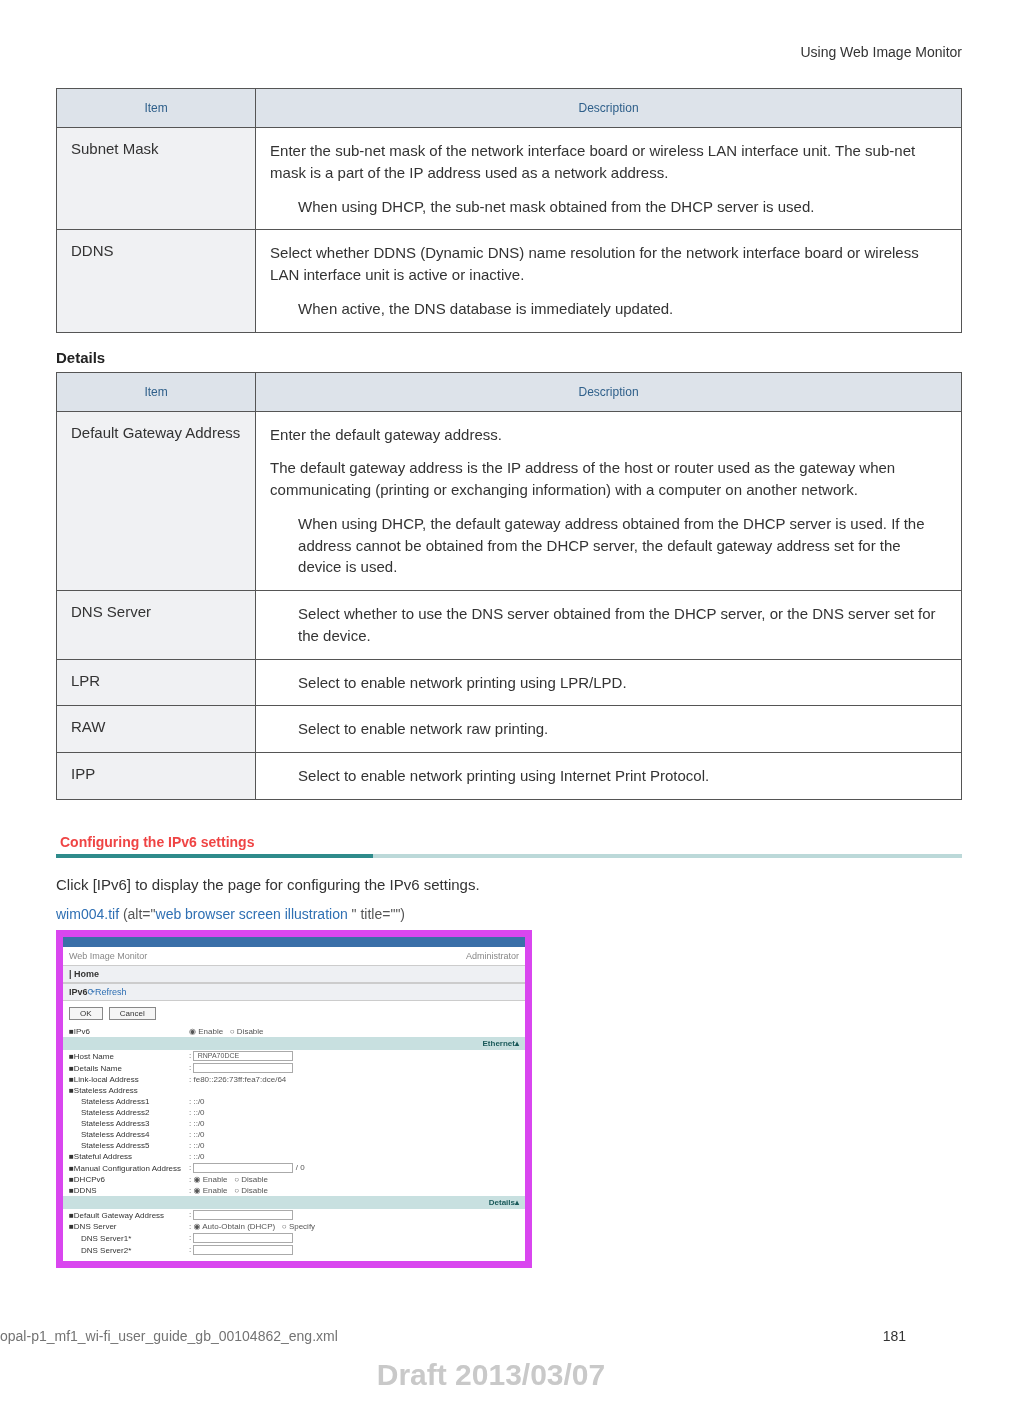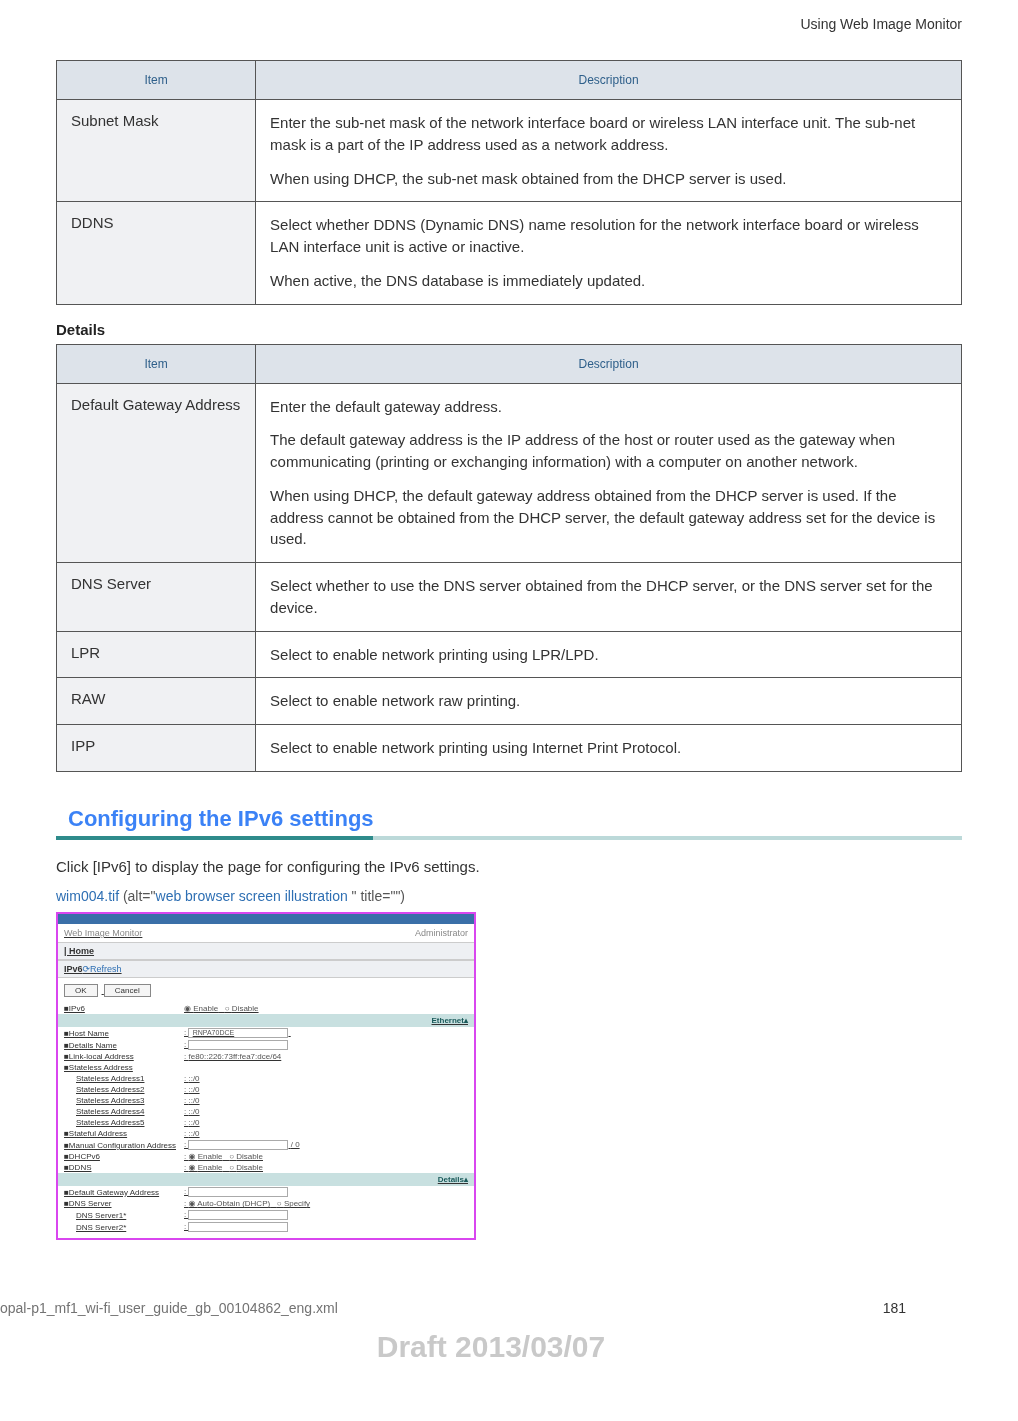--- a/index.html
+++ b/index.html
@@ -10,21 +10,21 @@
     background: #fff;
     width: 1018px;
   }
   .page {
     padding: 0 56px 20px 56px;
     position: relative;
   }
   .header-area {
     display:flex;
     justify-content:flex-end;
-    padding-top:16px;
+    padding-top:44px;
     padding-bottom:28px;
     font-size:14px;
     color:#333;
   }
   table.info {
     width:100%;
     border-collapse: collapse;
     font-size:15px;
   }
   table.info th, table.info td {
@@ -39,51 +39,50 @@
     font-weight:normal;
     text-align:center;
     font-size:12px;
   }
   table.info td.item-col {
     background:#f0f1f3;
     width:22%;
     color:#333;
   }
   table.info p { margin:0 0 12px 0; line-height:1.45; }
-  table.info p:last-child { margin-bottom:0; }
+  table.info p:last-child { margin-bottom:0;margin-left:28px; }
   .section-label {
     font-weight:bold;
     font-size:15px;
     color:#222;
     margin:16px 0 6px 0;
   }
   h3.subhead {
-    font-size:22px;
+    font-size:14px;
     font-weight:bold;
-    color:#3b82f6;
-    margin:34px 0 0 12px;
+    color:#ef4444;
+    margin:34px 0 0 4px;
     padding-bottom:4px;
   }
   .underline-bar {
     height:4px;
     background: linear-gradient(to right, #2e8b8b 0%, #2e8b8b 35%, #bcd9d9 35%, #bcd9d9 100%);
     margin-bottom:16px;
   }
   .body-text { font-size:15px; line-height:1.5; margin:6px 0 10px 0;}
   .illus-caption { font-size:14px; color:#2e6fb3; margin-bottom:8px;}
   .illus-caption .fname { color:#2e6fb3; }
   .illus-caption .gray { color:#555; }
   .screenshot-box {
-    width:420px;
-    border:2px solid #d946ef;
+    width:476px;
+    border:7px solid #d946ef;
     font-size:8px;
     background:#fff;
     color:#333;
     position:relative;
-    text-decoration:underline;
   }
   .sb-top { background:#3a6fa8; height:10px;}
   .sb-title { padding:4px 6px; color:#888; font-size:9px;}
   .sb-bar { background:#eef0f3; padding:3px 6px; font-weight:bold; font-size:9px; border-top:1px solid #ccc; border-bottom:1px solid #ccc; display:flex; justify-content:flex-start;}
   .sb-bar .ref { color:#2e6fb3; font-weight:normal;}
   .sb-btns { padding:6px; }
   .sb-btn { display:inline-block; border:1px solid #888; padding:1px 10px; font-size:8px; background:#f5f5f5; margin-right:4px;}
   .sb-row { display:flex; padding:1px 6px; align-items:center;}
   .sb-row .lbl { width:120px;}
   .sb-row .val { color:#555;}

